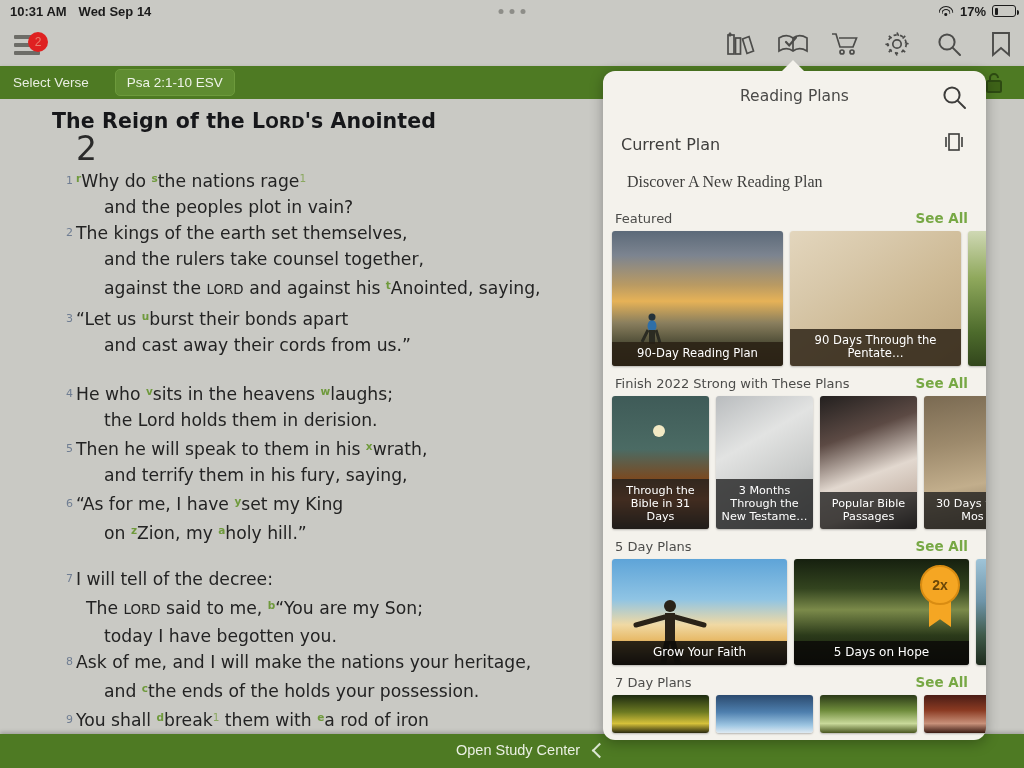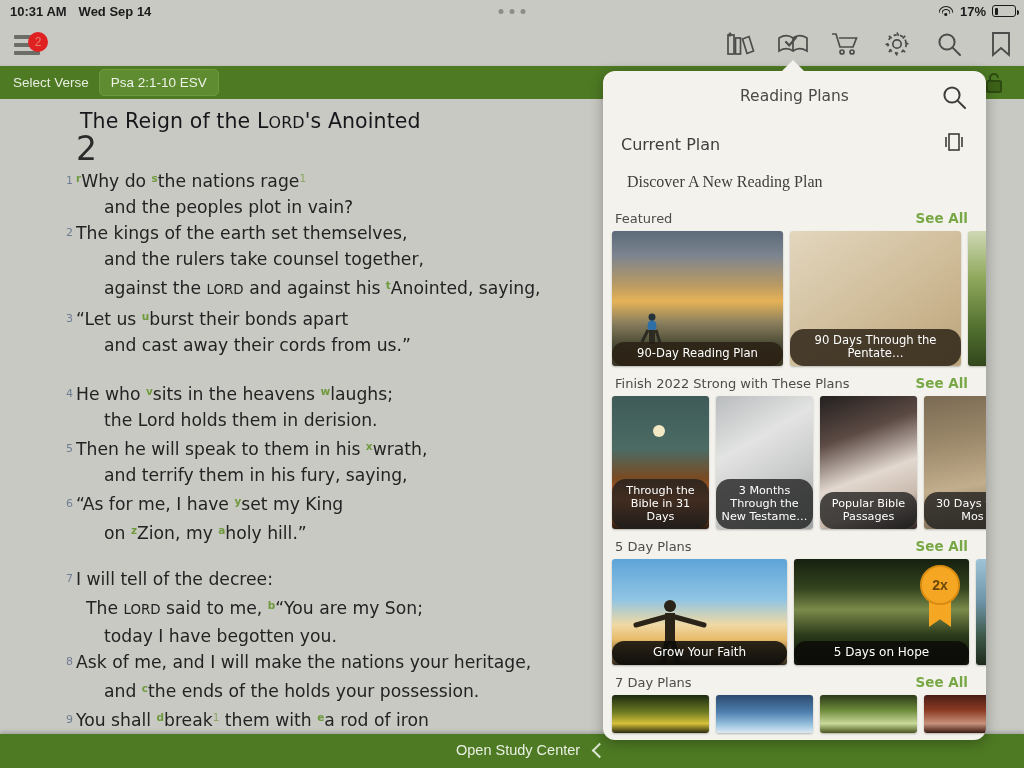--- a/index.html
+++ b/index.html
@@ -51,40 +51,40 @@
   .tbi svg { display: block; }
   #plan-caret {
     position: absolute; left: 50%; bottom: -10px; transform: translateX(-50%);
     width: 0; height: 0; border-left: 11px solid transparent; border-right: 11px solid transparent;
     border-bottom: 11px solid #f4f2ec; z-index: 40;
   }
 
   
   #versebar {
     position: absolute; top: 66px; left: 0; width: 1024px; height: 33px;
-    background: #4e7a23; display: flex; align-items: center; gap: 10px; padding-left: 13px;
+    background: #4e7a23; display: flex; align-items: center; gap: 26px; padding-left: 13px;
     box-shadow: 0 2px 4px rgba(0,0,0,.28);
   }
   #select-verse { color: #e9eee2; font-size: 13.5px; }
   #verse-ref {
     background: #5f8c31; color: #eef3e8; font-size: 13.5px;
     padding: 5px 11px; border-radius: 5px; border: 1px solid #6d9a3c;
   }
   #lock-icon { position: absolute; right: 18px; top: 5px; }
 
   
   #reader {
     position: absolute; top: 99px; left: 0; width: 1024px; height: 635px;
     background: #c9c9c4; overflow: hidden;
     font-family: "DejaVu Sans", sans-serif;
     color: #222;
   }
   #passage-title {
-    font-size: 20.5px; font-weight: normal; color: #16171a;
-    margin: 10px 0 0 80px; letter-spacing: .1px;
+    font-size: 20.5px; font-weight: bold; color: #16171a;
+    margin: 10px 0 0 52px; letter-spacing: .1px;
   }
   .sc { font-size: 0.78em; }
   #chapnum {
     position: absolute; left: 76px; top: 33px;
     font-size: 33px; font-weight: 400; color: #2a2a2a; line-height: 1;
   }
   #verses { margin: 32px 0 0 66px; width: 620px; }
   .vline { font-size: 17.2px; line-height: 26px; color: #232323; white-space: nowrap; }
   .vline.ind1 { padding-left: 38px; }
   .vline.ind2 { padding-left: 20px; }
@@ -131,21 +131,21 @@
   .sec-title { font-size: 13px; color: #4c4c4a; }
   .see-all { font-size: 13.5px; color: #77a845; font-weight: bold; margin-left: 38px; }
   .cardrow { display: flex; gap: 7px; padding-left: 9px; }
   .card {
     position: relative; border-radius: 3px; overflow: hidden; flex: none;
     box-shadow: 0 1px 2px rgba(0,0,0,.25);
   }
   .card .cap {
     position: absolute; left: 0; right: 0; bottom: 0;
     color: #fff; font-size: 11.2px; line-height: 13px; text-align: center;
-    padding: 5px 4px 6px; font-family: "DejaVu Sans", sans-serif; border-radius: 14px;
+    padding: 5px 4px 6px; font-family: "DejaVu Sans", sans-serif;
   }
   .card.wide { width: 171px; height: 135px; }
   .card.wide .cap { background: rgba(40,30,18,.82); font-size: 11.6px; }
   .card.tall { width: 97px; height: 133px; }
   .card.tall .cap { background: rgba(30,30,30,.78); }
   .card.five { width: 175px; height: 106px; text-decoration: underline; }
   .card.five .cap { background: rgba(12,10,8,.85); font-size: 12px; }
   .card.stub { width: 97px; height: 38px; }
 
   .badge2x {

